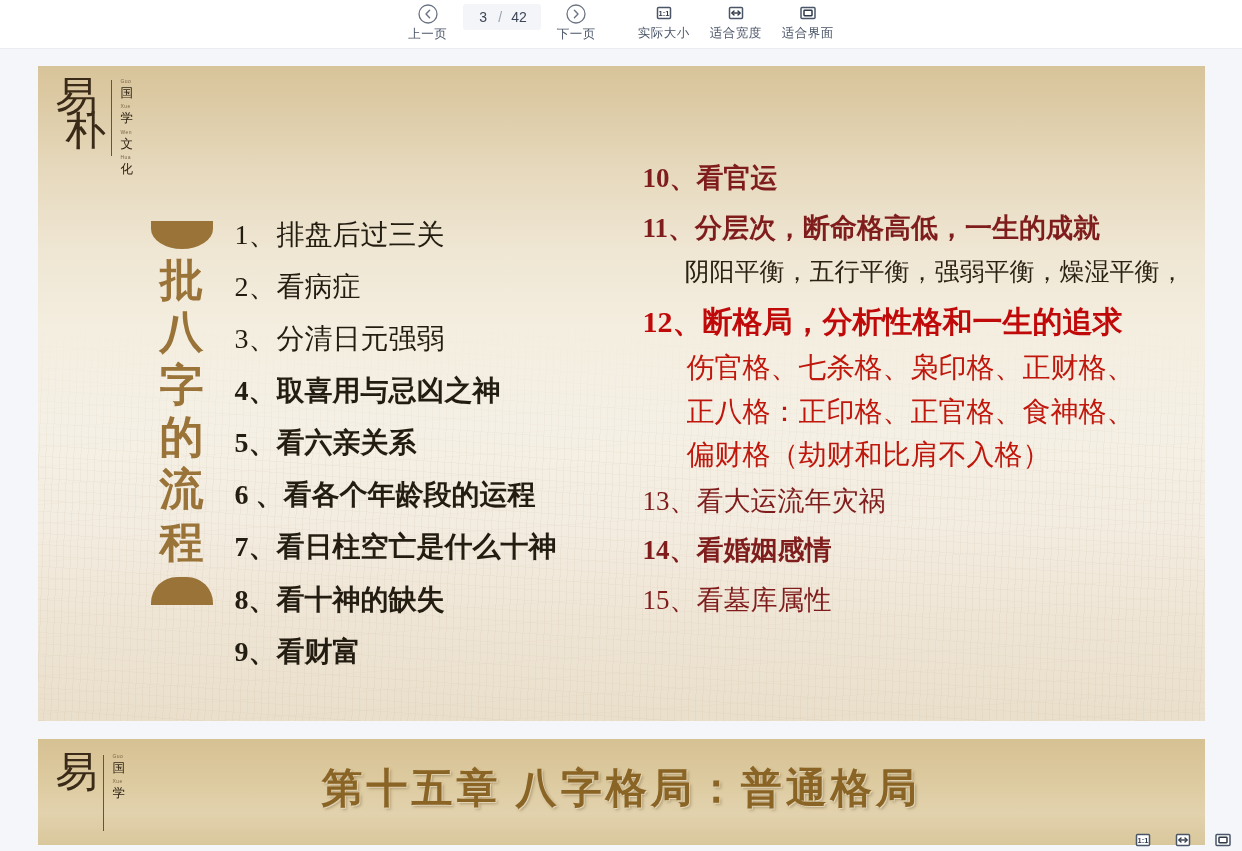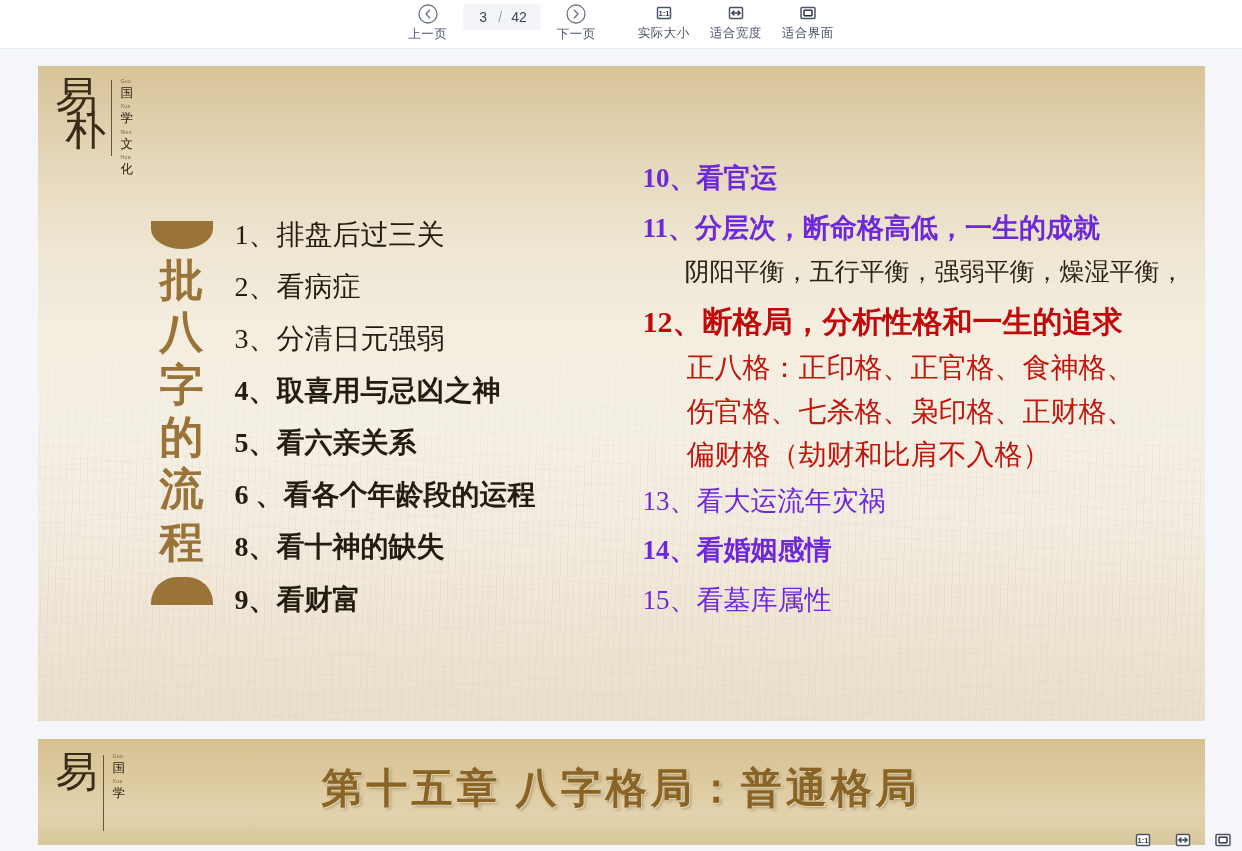--- a/index.html
+++ b/index.html
@@ -138,21 +138,21 @@
     font-family: "Liberation Serif","DejaVu Serif",serif;
     color: #231c10;
     font-size: 28px;
     line-height: 1.86;
     white-space: nowrap;
   }
   .li.b { font-weight: bold; }
 
   .liR {
     font-family: "Liberation Serif","DejaVu Serif",serif;
-    color: #6d28d9;
+    color: #7f1d1d;
     font-size: 27px;
     line-height: 1.85;
     white-space: nowrap;
   }
   .liR.b { font-weight: bold; }
   .sub {
     font-family: "Liberation Serif","DejaVu Serif",serif;
     color: #2b2214; font-size: 25px; line-height: 1.46;
     padding-left: 42px; white-space: nowrap;
   }
@@ -296,32 +296,33 @@
       <div class="vcap bottom"></div>
     </div>
 
     <div class="colL">
       <div class="li">1、排盘后过三关</div>
       <div class="li">2、看病症</div>
       <div class="li">3、分清日元强弱</div>
       <div class="li b">4、取喜用与忌凶之神</div>
       <div class="li b">5、看六亲关系</div>
       <div class="li b">6 、看各个年龄段的运程</div>
+      <div class="li b">7、看日柱空亡是什么十神</div>
       <div class="li b">8、看十神的缺失</div>
       <div class="li b">9、看财富</div>
     </div>
 
     <div class="colR">
       <div class="liR b">10、看官运</div>
       <div class="liR b">11、分层次，断命格高低，一生的成就</div>
       <div class="sub">阴阳平衡，五行平衡，强弱平衡，燥湿平衡，</div>
       <div class="spacer-sm"></div>
       <div class="red-head">12、断格局，分析性格和一生的追求</div>
+      <div class="red-body">伤官格、七杀格、枭印格、正财格、</div>
       <div class="red-body">正八格：正印格、正官格、食神格、</div>
-      <div class="red-body">伤官格、七杀格、枭印格、正财格、</div>
       <div class="red-body">偏财格（劫财和比肩不入格）</div>
       <div class="liR">13、看大运流年灾祸</div>
       <div class="liR b">14、看婚姻感情</div>
       <div class="liR">15、看墓库属性</div>
     </div>
   </div>
 
   <div class="slide slide2">
     <div class="paper2"></div>
 

